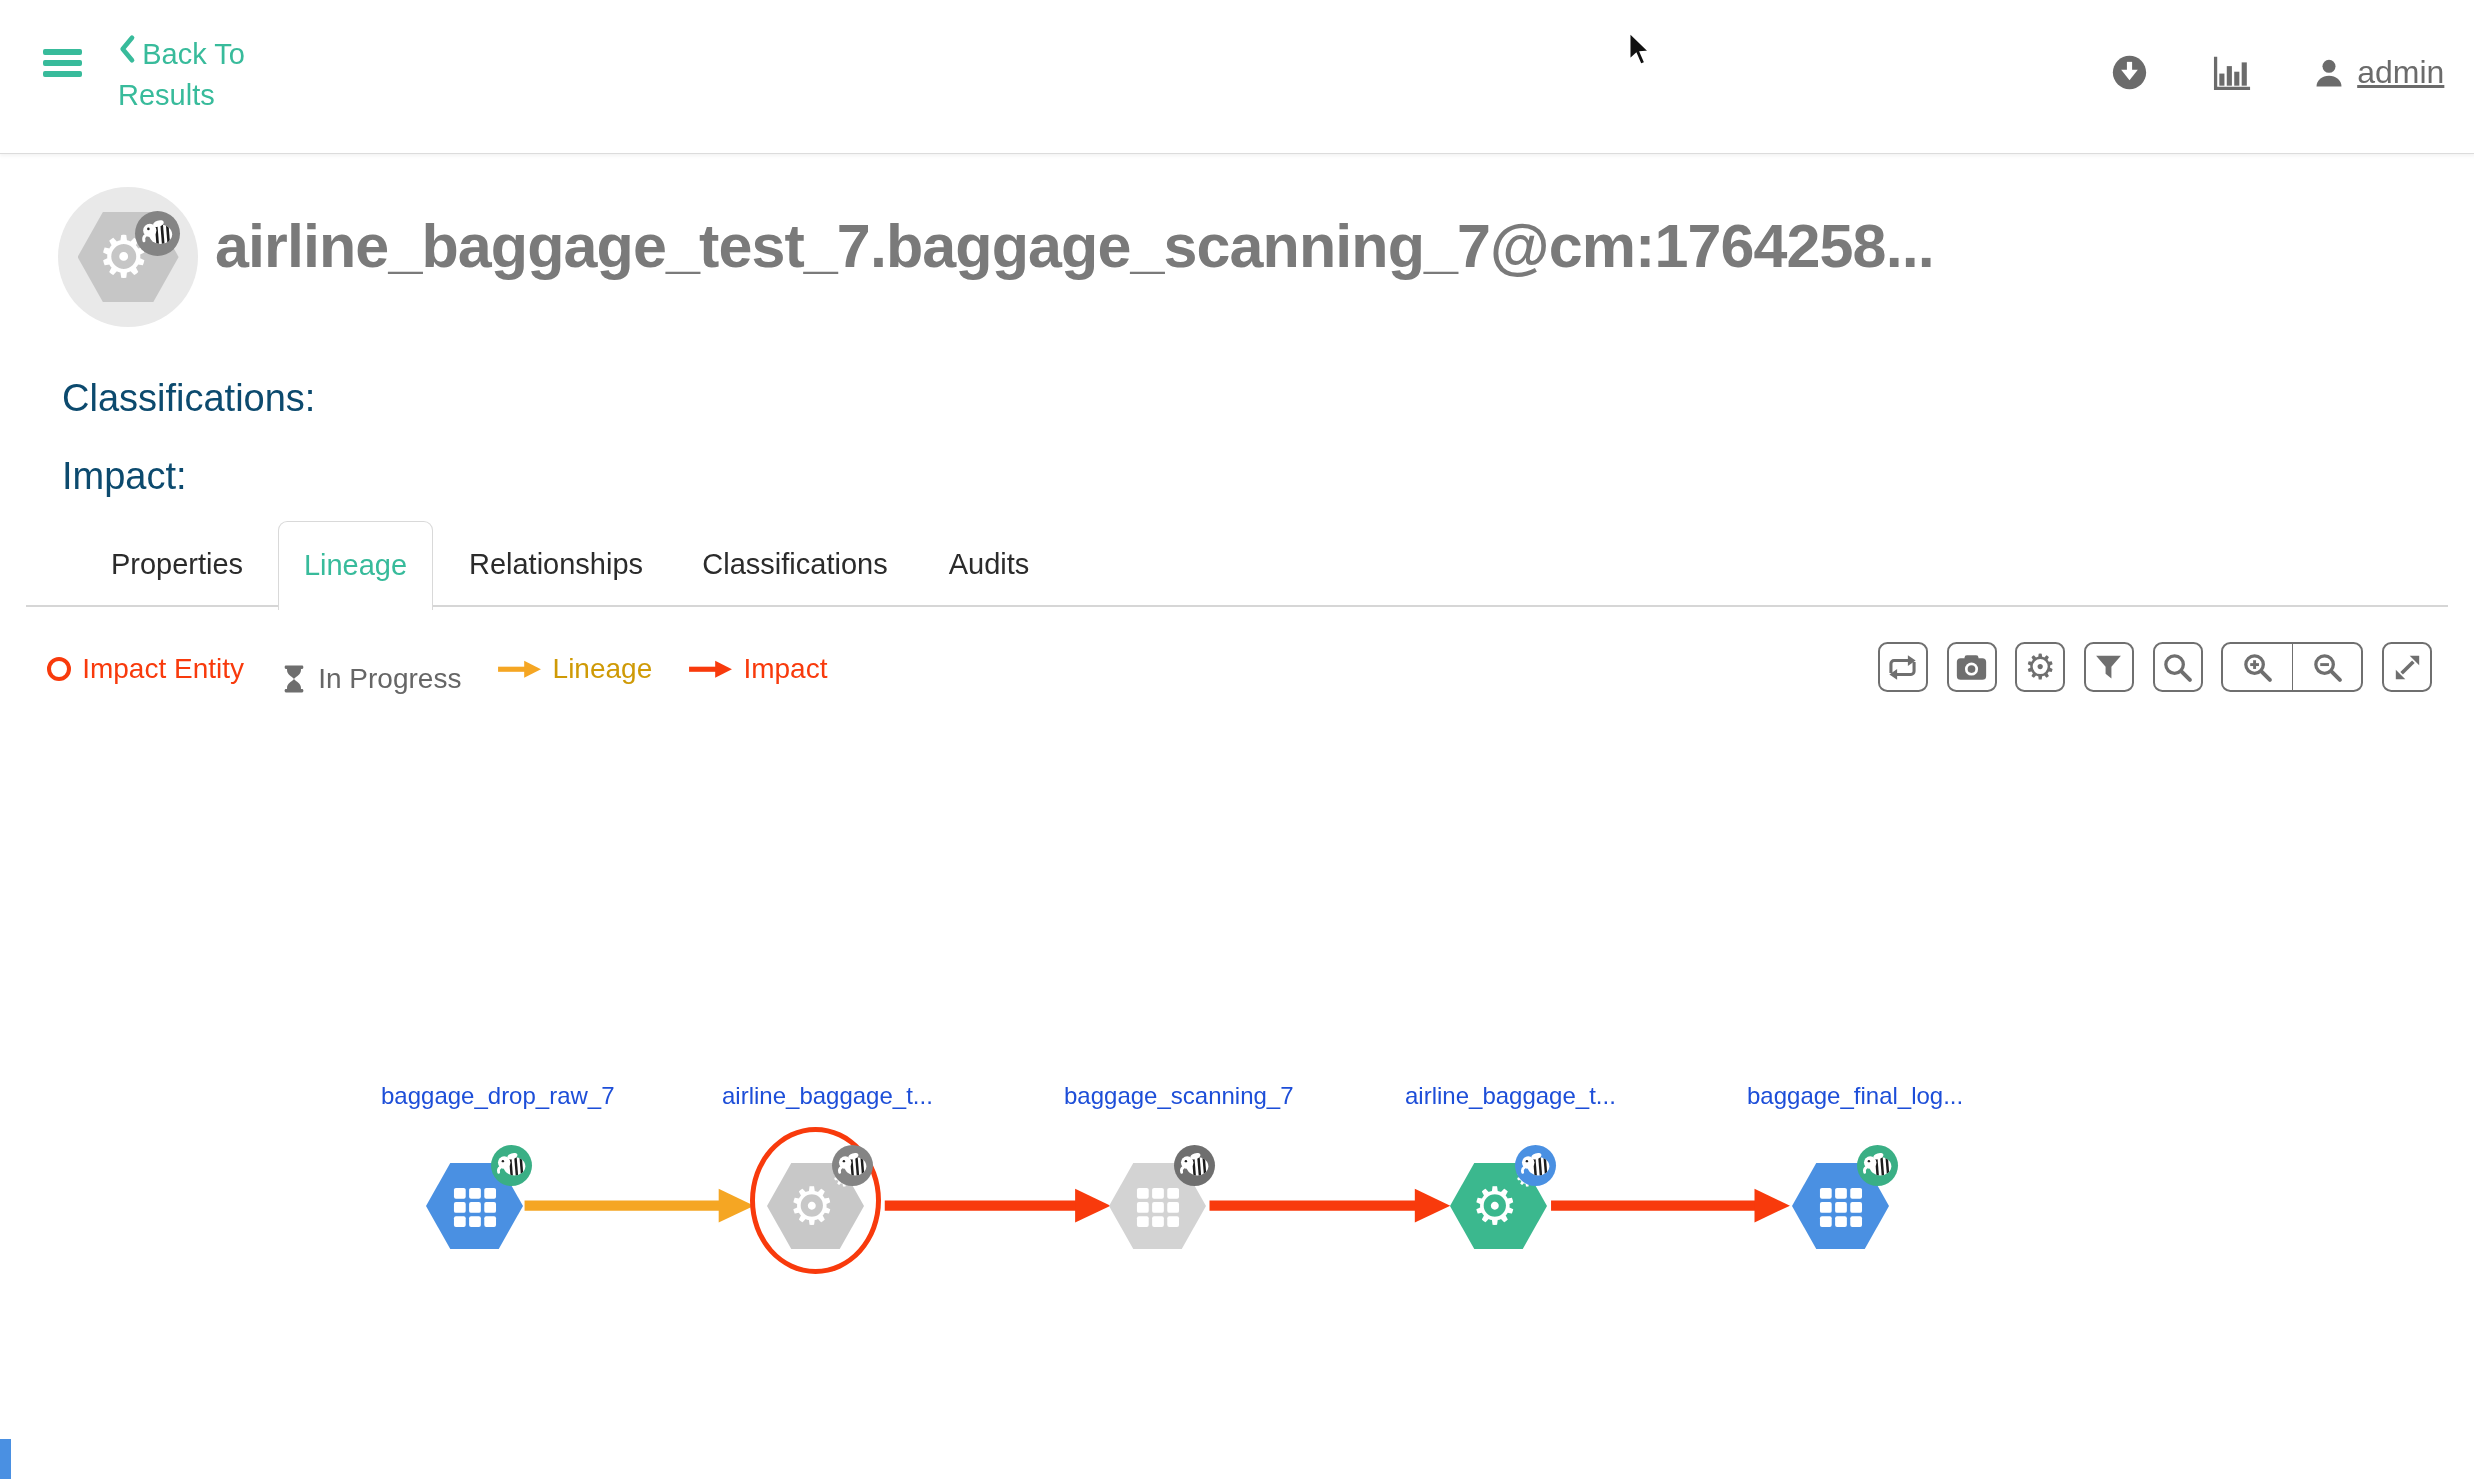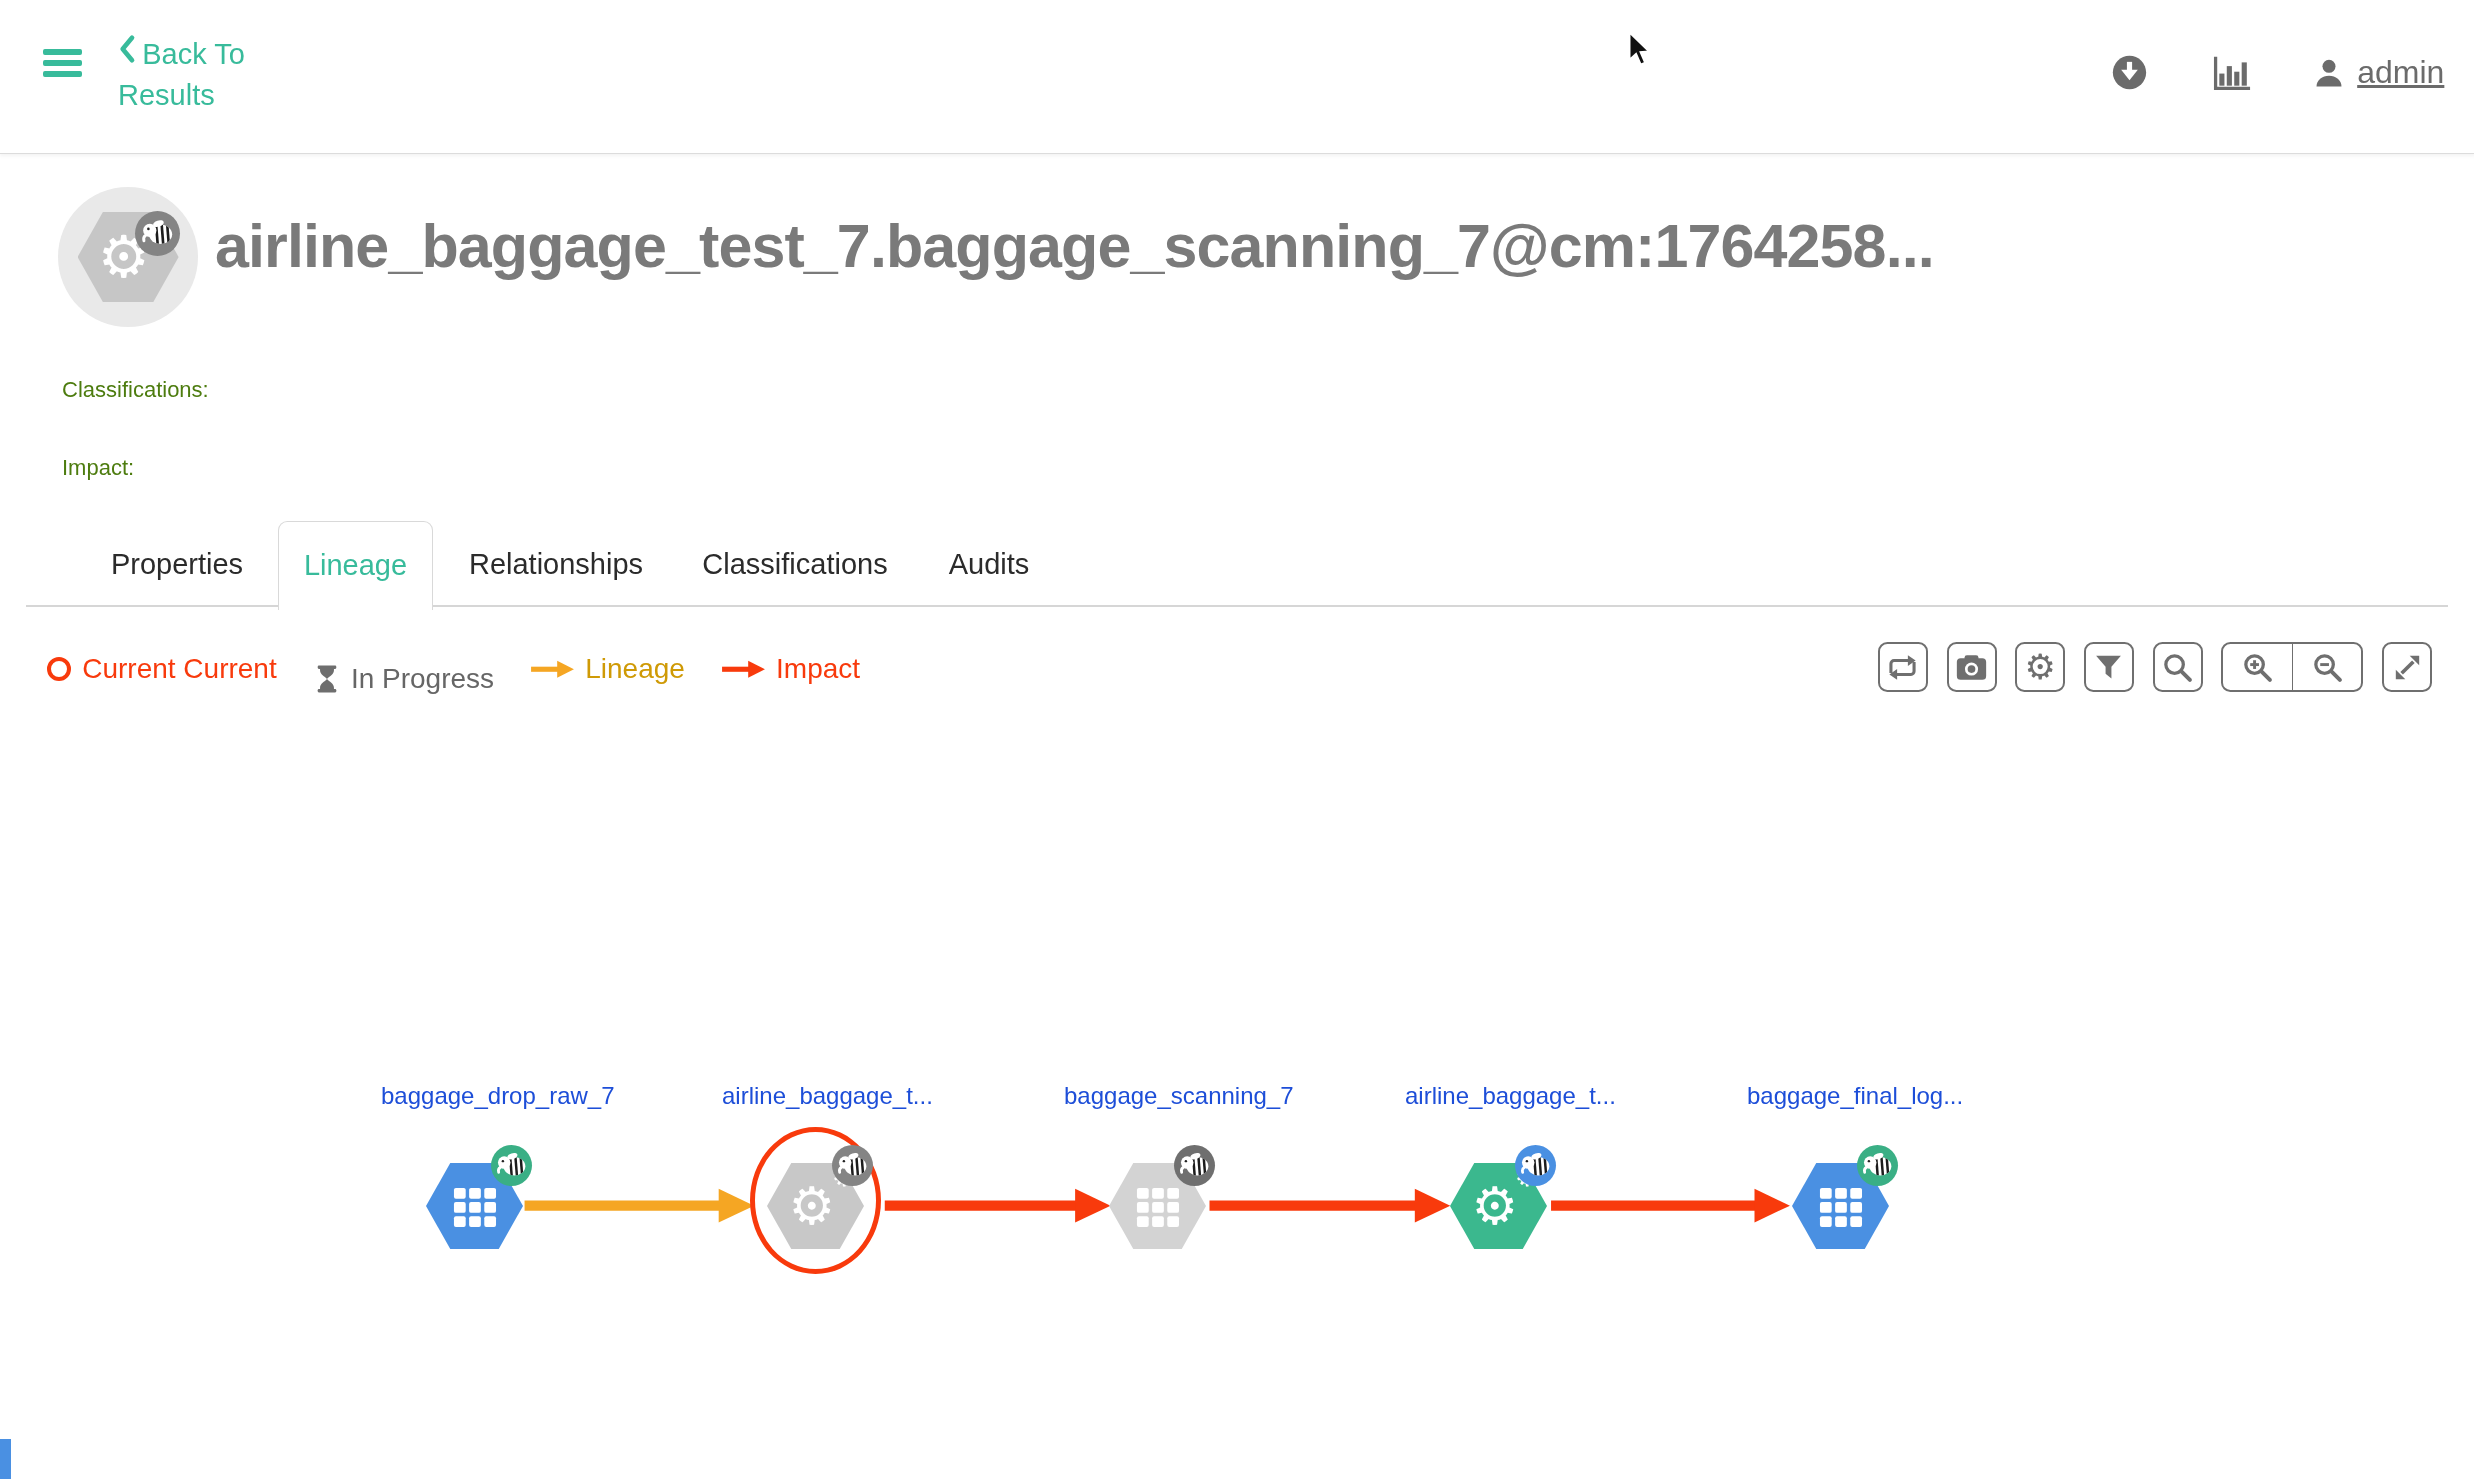--- a/index.html
+++ b/index.html
@@ -30,21 +30,21 @@
     display:flex;align-items:center;justify-content:center;position:relative;}
   .avatar .hex{position:absolute;left:19.6px;top:25px;width:101px;height:90px;background:#c6c6c6;}
   .gear-main{font-family:"DejaVu Sans",sans-serif;color:#fff;line-height:1;}
   .gear-small{font-family:"DejaVu Sans",sans-serif;color:#fff;line-height:1;position:absolute;}
   .avatar .gear-main{font-size:58px;margin-left:-9.3px;}
   .avatar .gear-small{font-size:32px;right:5.6px;top:1.9px;}
   .badge{border-radius:50%;display:flex;align-items:center;justify-content:center;position:absolute;z-index:3;}
   .avatar .badge{left:77px;top:24px;width:45px;height:45px;background:var(--badge-gray,#848484);}
   .page-title{position:absolute;left:215px;top:211px;width:2240px;font-size:61px;font-weight:700;
     color:var(--title-gray,#7a7a7a);letter-spacing:-0.9px;white-space:nowrap;}
-  .meta-label{position:absolute;left:62px;font-size:22px;color:#4d7c0f;}
+  .meta-label{position:absolute;left:62px;font-size:38px;color:#0c4a6e;}
   
   .tabline{position:absolute;left:26px;top:605px;width:2422px;height:1.9px;background:#d6d6d6;z-index:1;}
   .tab{position:absolute;top:521px;height:86px;line-height:86px;text-align:center;font-size:29px;color:#2b2b2b;cursor:pointer;z-index:1;}
   .tab--active{background:#fff;border:1.9px solid #d9d9d9;border-bottom:none;border-radius:9.3px 9.3px 0 0;
     color:var(--teal,#38bb9b);z-index:2;height:88px;box-sizing:content-box;}
   
   .legend{position:absolute;left:47px;top:644px;height:50px;display:flex;align-items:center;gap:37px;font-size:28px;}
   .legend .item{display:flex;align-items:center;gap:11.2px;}
   .ring-ico{width:24px;height:24px;border:4.7px solid var(--red,#f83a0c);border-radius:50%;box-sizing:border-box;}
   .lg-red{color:var(--red,#f83a0c);}
@@ -167,21 +167,21 @@
 <div class="tabline"></div>
 <div class="tab" style="left:93px;width:168px">Properties</div>
 <div class="tab tab--active" style="left:278px;width:153px">Lineage</div>
 <div class="tab" style="left:455px;width:202px">Relationships</div>
 <div class="tab" style="left:683px;width:224px">Classifications</div>
 <div class="tab" style="left:922px;width:134px">Audits</div>
 
 <div class="legend">
   <div class="item lg-red">
     <span class="ring-ico"></span>
-    <span>Current Current</span>
+    <span>Impact Entity</span>
   </div>
   <div class="item lg-gray">
     <svg width="26" height="32" viewBox="0 0 28 32">
       <rect x="4" y="1.5" width="20" height="3.6" rx="1.2" fill="#6e6e6e"></rect>
       <rect x="4" y="26.9" width="20" height="3.6" rx="1.2" fill="#6e6e6e"></rect>
       <path d="M6.5 5.1 h15 v1.5 c0 4.5-5 6.5-7.5 9.4 -2.5-2.9-7.5-4.9-7.5-9.4 z" fill="#6e6e6e"></path>
       <path d="M6.5 26.9 h15 v-1.5 c0-4.5-5-6.5-7.5-9.4 -2.5 2.9-7.5 4.9-7.5 9.4 z" fill="#6e6e6e"></path>
     </svg>
     <span>In Progress</span>
   </div>

